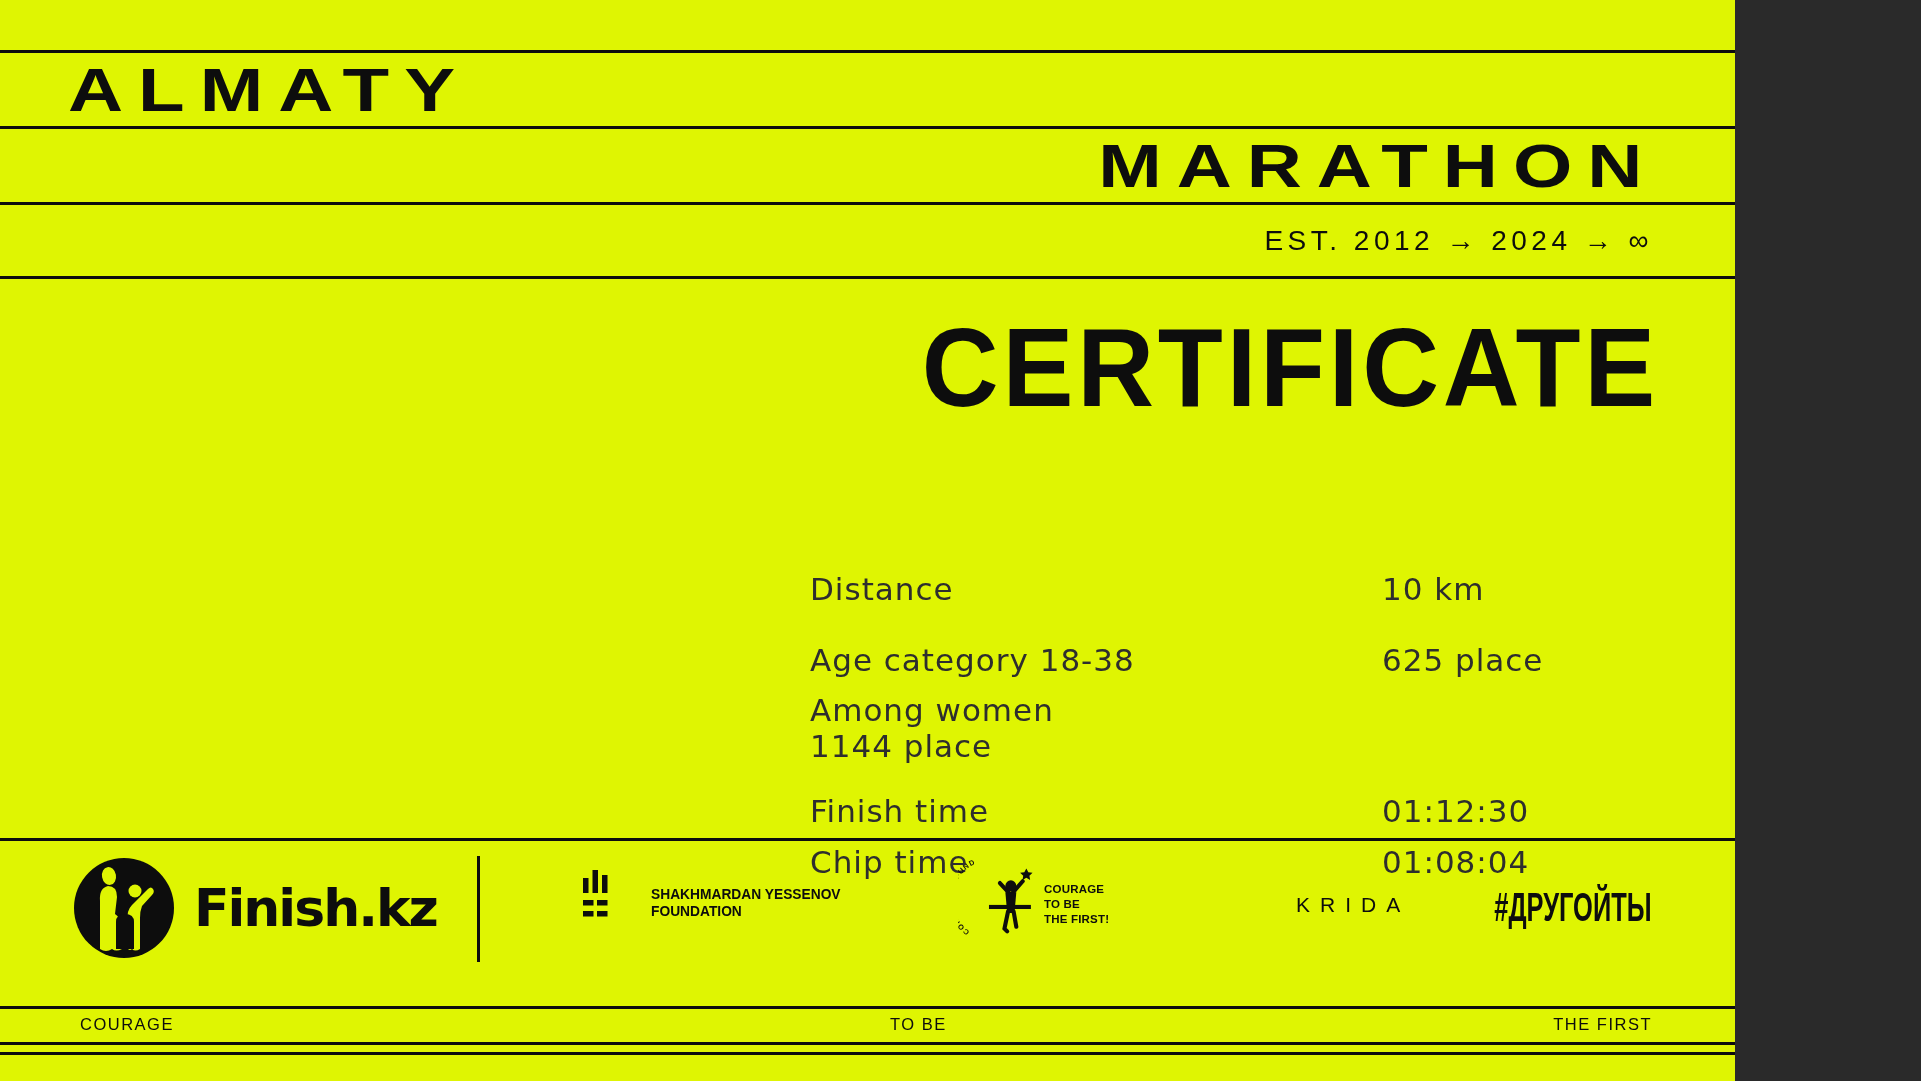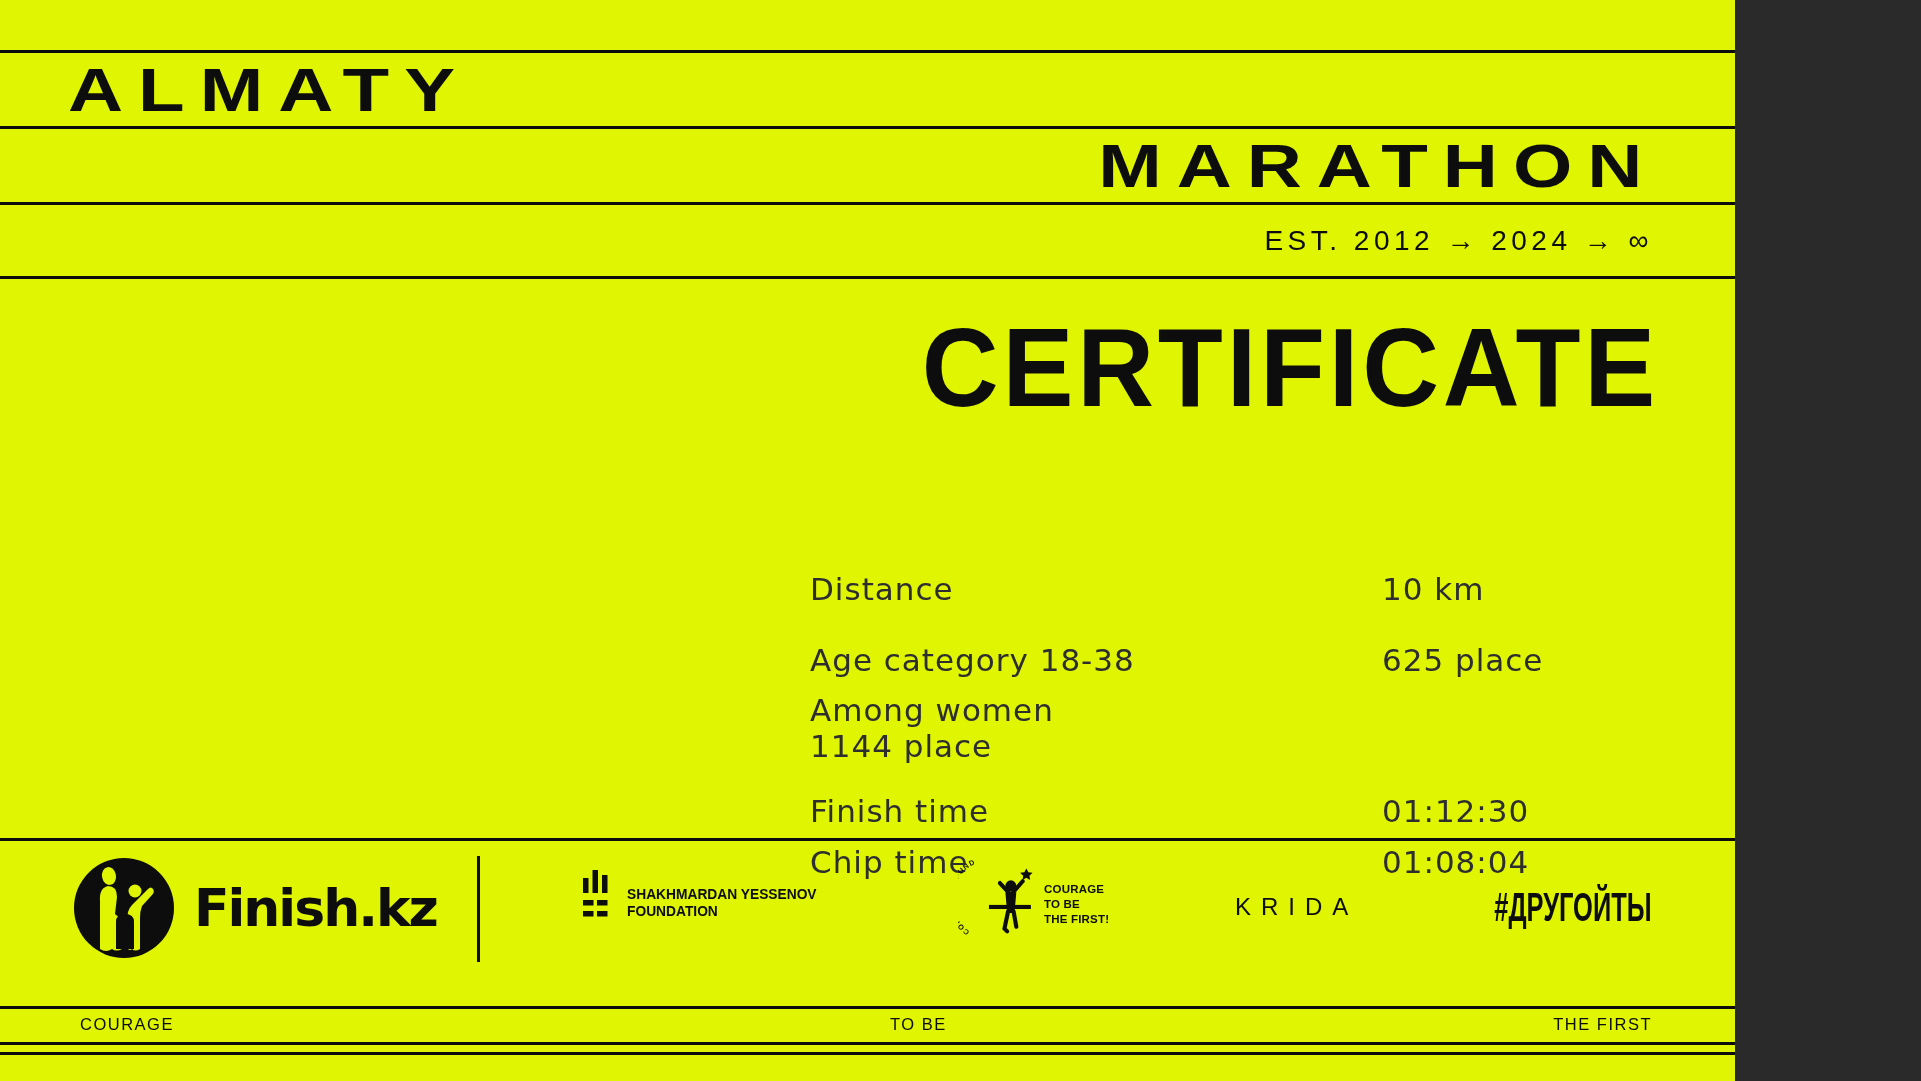--- a/index.html
+++ b/index.html
@@ -46,30 +46,30 @@
   .rrow:nth-child(2){ margin-bottom:14px; }
   .rrow:nth-child(3){ margin-bottom:29px;flex-direction:column; }
   .rrow:nth-child(4){ margin-bottom:15px; }
 
   .kaspi { position:absolute; left:72px; top:856px; display:flex; align-items:center; gap:18px; }
   .kaspi svg { width:104px; height:104px; display:block; }
   .kaspi-text { font-family:"DejaVu Sans", sans-serif; font-weight:bold; font-size:52px; letter-spacing:-2px; white-space:nowrap; }
 
   .vdivider { position:absolute; left:477px; top:856px; width:3px; height:106px; background:var(--ink,#0D0D0D); }
 
-  .yessenov { position:absolute; left:583px; top:869px; display:flex; gap:14px; }
+  .yessenov { position:absolute; left:583px; top:869px; display:flex; gap:38px; }
   .yessenov svg { width:30px; height:52px; display:block; }
   .yessenov-text { margin-top:17px; font-weight:bold; font-size:14.5px; line-height:17px;
     transform:scaleX(0.95); transform-origin:left center; white-space:nowrap; }
 
   .cfund { position:absolute; left:958px; top:855px; display:flex; align-items:center; gap:4px; }
   .cfund svg { width:82px; height:98px; display:block; }
   .cfund-text { font-size:11.5px; font-weight:bold; line-height:15px; letter-spacing:0.2px; white-space:nowrap; }
 
-  .krida { position:absolute; left:1235px; top:893px; font-size:24px; font-weight:normal;
+  .krida { position:absolute; left:1296px; top:893px; font-size:21px; font-weight:normal;
     letter-spacing:10px; white-space:nowrap; }
 
   .hashtag { position:absolute; right:83px; top:884px; font-size:41px; font-weight:bold;
     transform:scaleX(0.62); transform-origin:right center; white-space:nowrap; }
 
   .foot { position:absolute; top:1015px; font-size:16.5px; letter-spacing:1.5px; white-space:nowrap; }
   .foot-left { left:80px; }
   .foot-center { left:890px; }
   .foot-right { right:83px; }
 </style>

